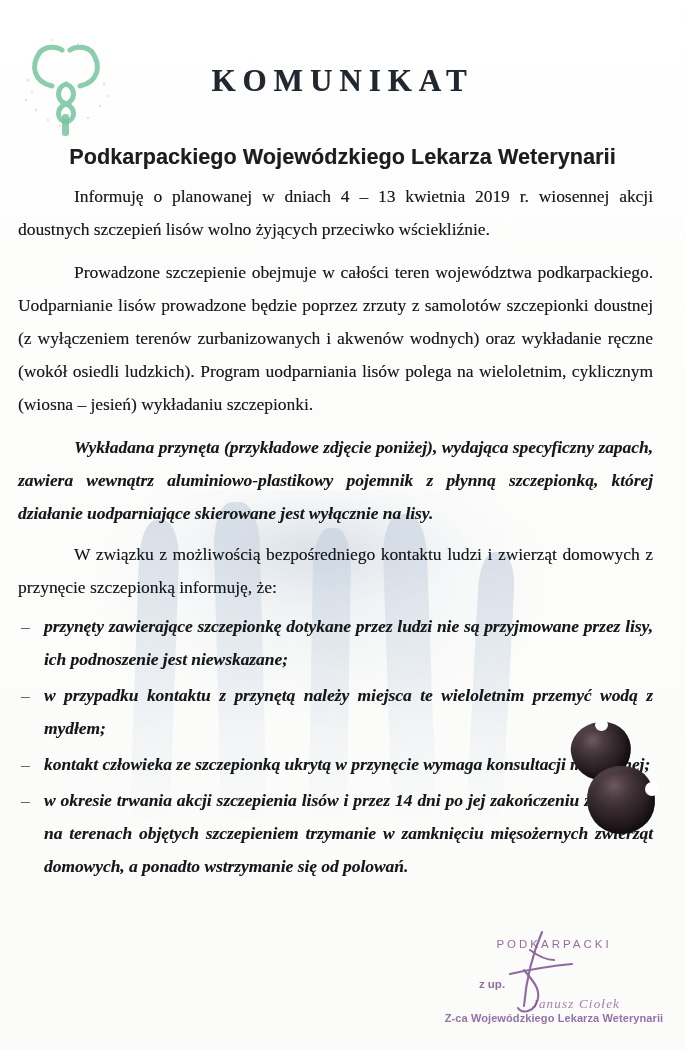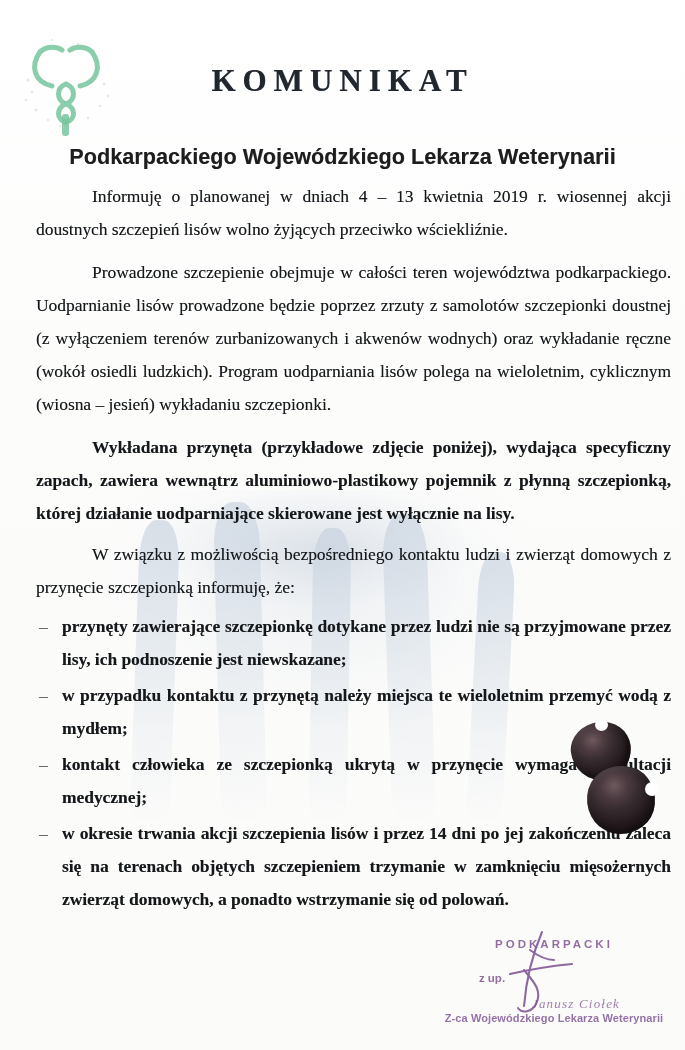--- a/index.html
+++ b/index.html
@@ -105,38 +105,39 @@
     letter-spacing: 0.1px;
     color: #1d1d1d;
     font-family: Liberation Sans, sans-serif;
     text-shadow: 0.3px 0 0 rgba(29,29,29,0.5);
     margin-top: 20px;
   }
 
   
   .body-block {
     position: absolute;
-    left: 36px;
+    left: 18px;
     top: 180px;
     width: 635px;
   }
   p.para {
     margin: 0 0 2px 0;
     font-size: 17.4px;
     line-height: 33px;
     text-align: justify;
     text-align-last: left;
     text-indent: 56px;
     color: #15181b;
     text-shadow: 0.25px 0 0 rgba(21,24,27,0.45);
     position: relative;
   }
   p.para.bold {
     font-weight: bold;
     text-shadow: 0.2px 0 0 rgba(21,24,27,0.4);
+    font-style: italic;
   }
 
   
   .gap-a { height: 8px; }
   .gap-b { height: 8px; }
   .gap-c { height: 6px; }
 
   
   ul.dashlist {
     list-style: none;
@@ -157,21 +158,21 @@
   }
   ul.dashlist li .dash {
     position: absolute;
     left: 3px;
     top: 0;
     font-weight: normal;
     color: #5a5f66;
   }
 
   
-  li .li-inner { display: block; }
+  li .li-inner { display: block; font-style: italic; }
 
   
   .bait {
     position: absolute;
     left: 565px;
     top: 722px;
     width: 100px;
     height: 118px;
     pointer-events: none;
   }
@@ -224,30 +225,30 @@
     text-align: center;
     font-family: "Liberation Sans", "DejaVu Sans", sans-serif;
     color: #7b4f92;
     opacity: 0.82;
     white-space: nowrap;
   }
   .stamp-org {
     top: 0;
     font-size: 11.5px;
     letter-spacing: 3px;
-    font-weight: bold;
+    font-weight: normal;
   }
   .stamp-role {
     top: 14px;
     font-size: 11.5px;
     font-weight: bold;
     letter-spacing: 0.2px;
   }
   .stamp-zup {
-    top: 34px;
+    top: 40px;
     left: -62px;
     font-size: 11.5px;
     font-weight: bold;
   }
   .sig-name {
     top: 58px;
     left: 22px;
     font-size: 13px;
     font-family: "Liberation Serif", "DejaVu Serif", serif;
     font-style: italic;

